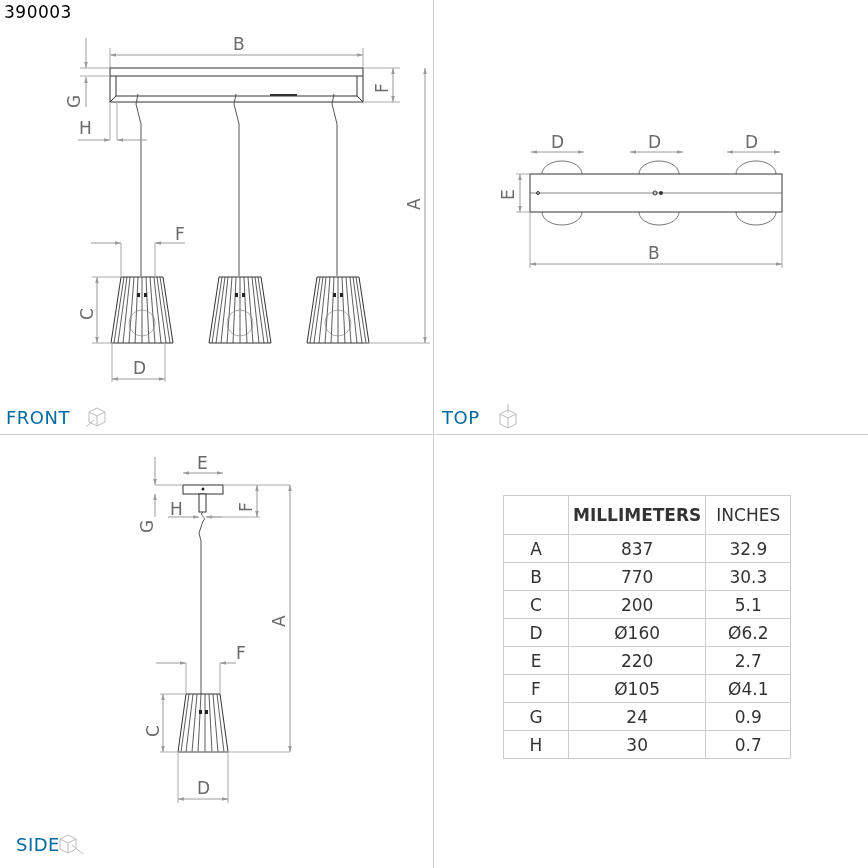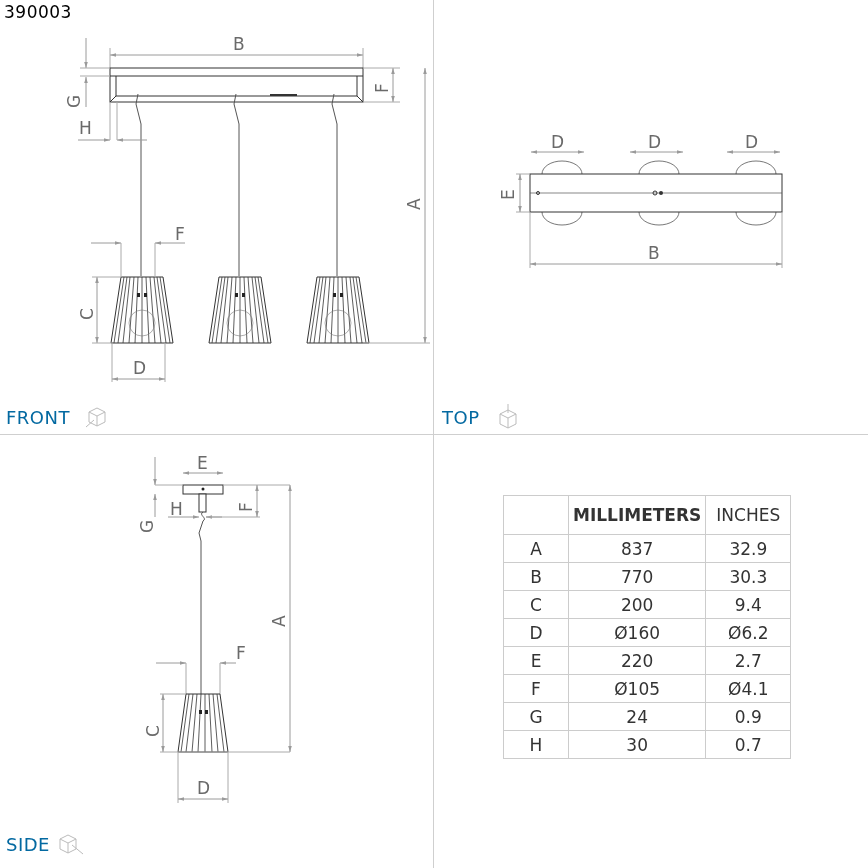--- a/index.html
+++ b/index.html
@@ -216,21 +216,21 @@
   <line x1="163" y1="259" x2="163" y2="317" stroke="#9a9a9a" marker-start="url(#arr3)" marker-end="url(#arr3)"></line>
   <line x1="160" y1="259" x2="186" y2="259" stroke="#aaa"></line>
     <line x1="160" y1="317" x2="290" y2="317" stroke="#aaa"></line>
   <text x="0" y="0" font-size="17" transform="translate(159,302) rotate(-90)">C</text>
 
   <line x1="178" y1="317" x2="178" y2="368" stroke="#aaa"></line>
     <line x1="228" y1="317" x2="228" y2="368" stroke="#aaa"></line>
   <line x1="178" y1="364" x2="228" y2="364" stroke="#9a9a9a" marker-start="url(#arr3)" marker-end="url(#arr3)"></line>
   <text x="197" y="359" font-size="17">D</text>
 </svg>
-<div class="view-label" style="left:6px;top:834px">SIDE</div>
+<div class="view-label" style="left:16px;top:834px">SIDE</div>
 <svg class="abs" style="left:58px;top:832px" width="28" height="24">
   <path d="M10,3 L18,7 L18,17 L10,21 L2,17 L2,7 Z M2,7 L10,11 L18,7 M10,11 L10,21" fill="none" stroke="#bbb"></path>
   <line x1="14" y1="13" x2="25" y2="22" stroke="#bbb"></line>
 </svg>
 
 <table class="dim-table">
   <tbody>
       <tr class="head">
     <td class="c0"></td>
     <td class="c1">MILLIMETERS</td>
@@ -242,21 +242,21 @@
     <td>32.9</td>
   </tr>
   <tr>
     <td>B</td>
     <td>770</td>
     <td>30.3</td>
   </tr>
   <tr>
     <td>C</td>
     <td>200</td>
-    <td>9.4</td>
+    <td>5.1</td>
   </tr>
   <tr>
     <td>D</td>
     <td>Ø160</td>
     <td>Ø6.2</td>
   </tr>
   <tr>
     <td>E</td>
     <td>220</td>
     <td>2.7</td>

